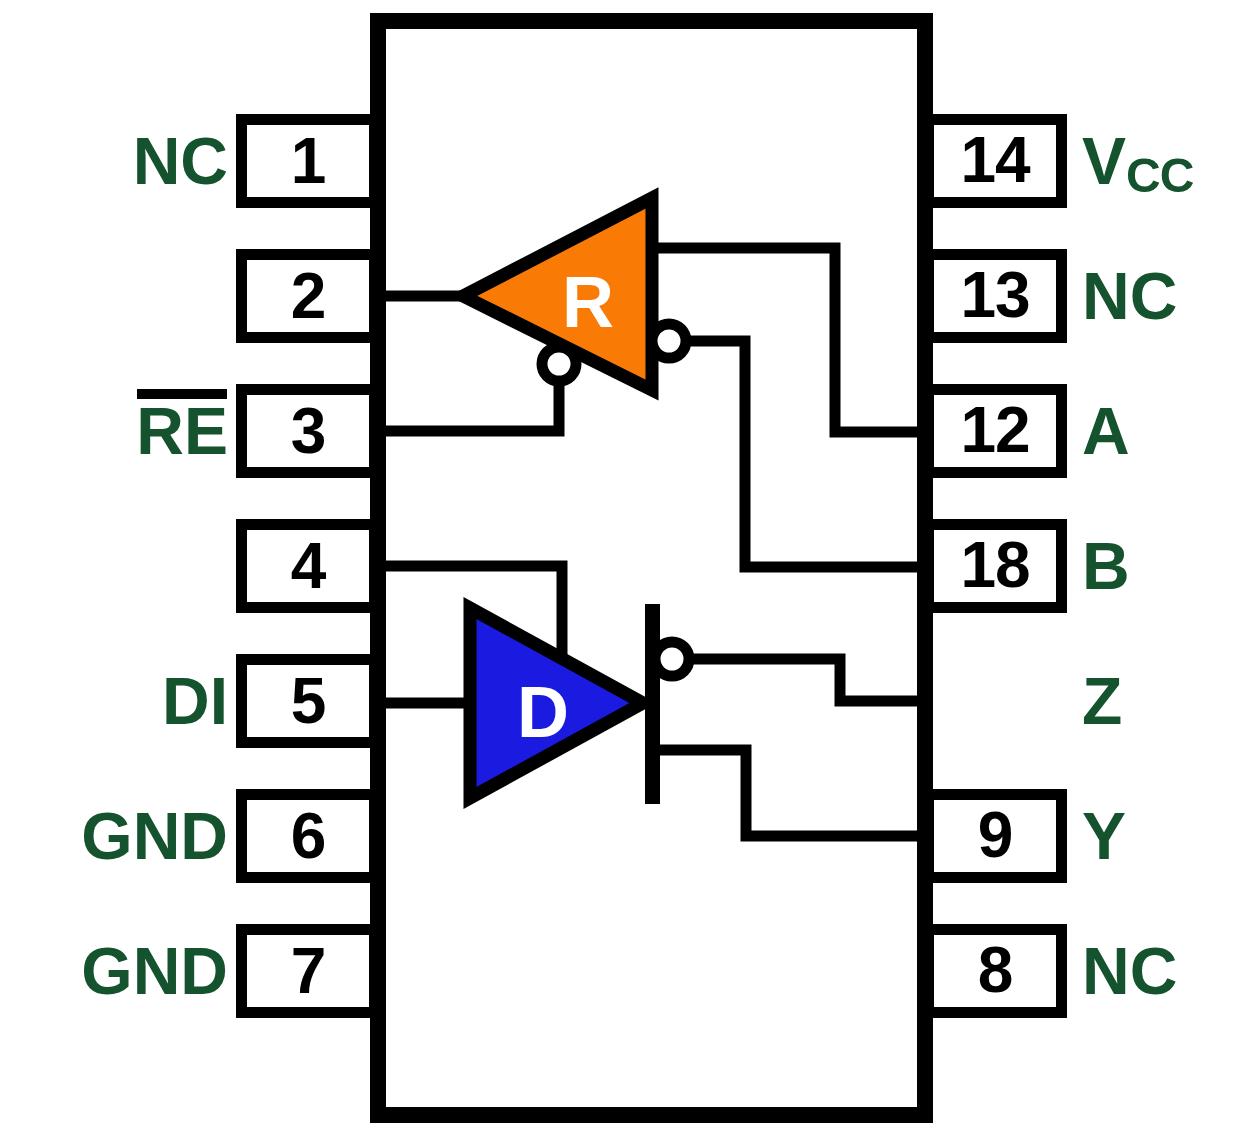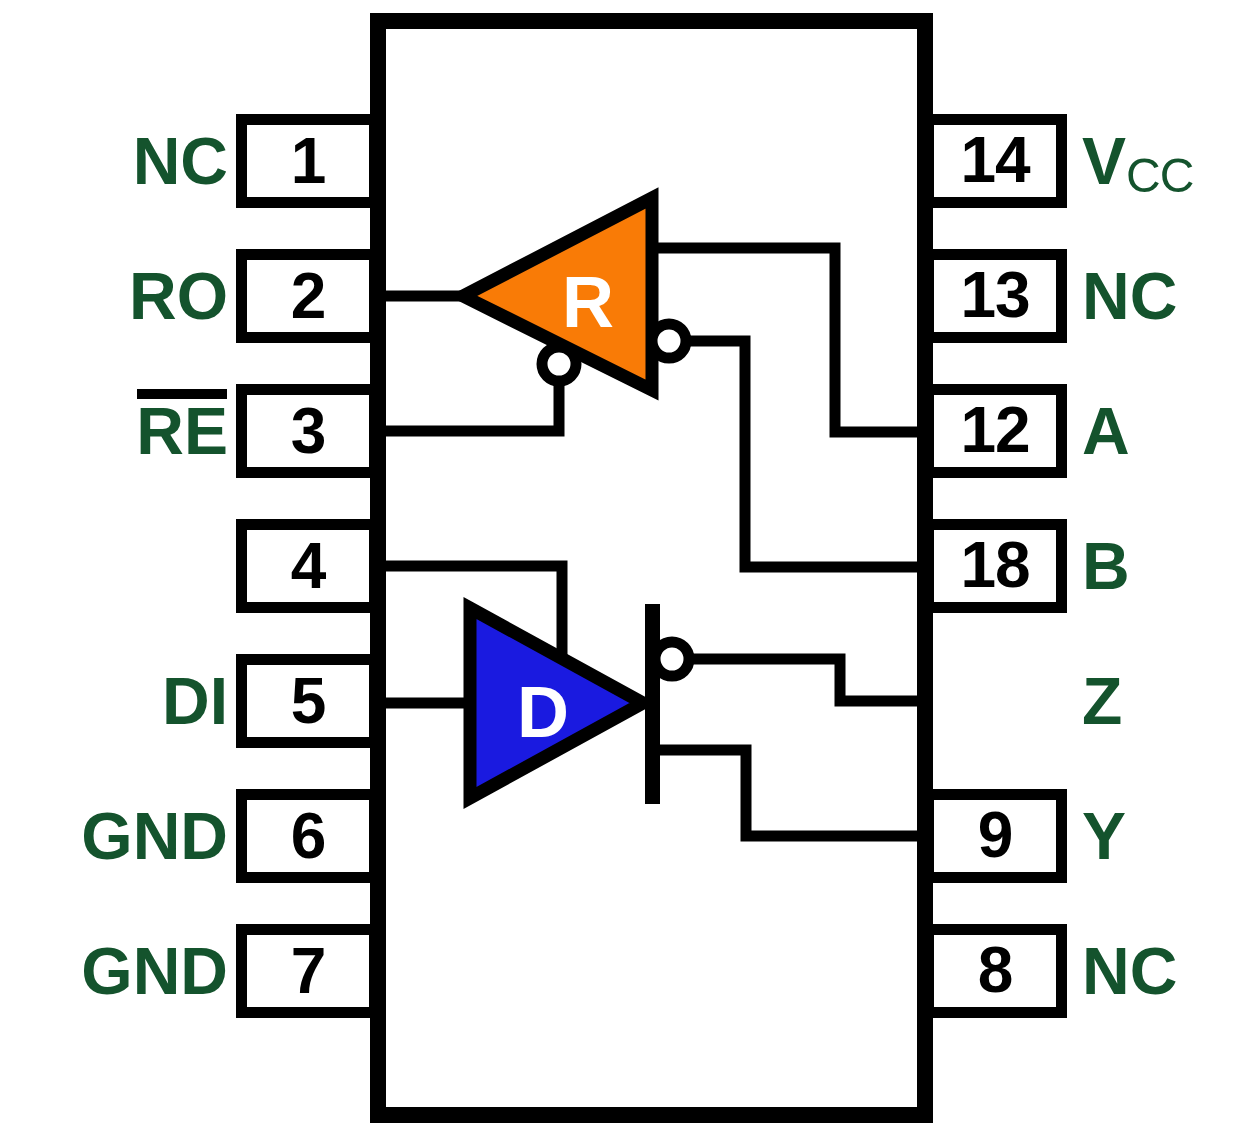--- a/index.html
+++ b/index.html
@@ -53,21 +53,21 @@
   .ol::before {
     content: "";
     position: absolute;
     left: 1px; right: 1px;
     top: -4px;
     height: 10px;
     background: #000000;
   }
   .vsub {
     font-size: 48px;
-    font-weight: 400;
+    font-weight: 700;
     position: relative;
     top: 14px;
     letter-spacing: -1px;
     text-align: right;
   }
   .gate-letter {
     font-family: "Liberation Sans", sans-serif;
     font-weight: 700;
   }
 </style>
@@ -122,23 +122,20 @@
   <div class="pin-box left" style="top:789px">
     <span class="pin-num">6</span>
   </div>
   <div class="pin-box left" style="top:924px">
     <span class="pin-num">7</span>
   </div>
 
   <div class="pin-label left" style="top:114px">
     <span>NC</span>
   </div>
-  <div class="pin-label left" style="top:249px">
-    <span>RO</span>
-  </div>
   <div class="pin-label left" style="top:384px">
     <span class="ol">RE</span>
   </div>
   <div class="pin-label left" style="top:654px">
     <span>DI</span>
   </div>
   <div class="pin-label left" style="top:789px">
     <span>GND</span>
   </div>
   <div class="pin-label left" style="top:924px">

